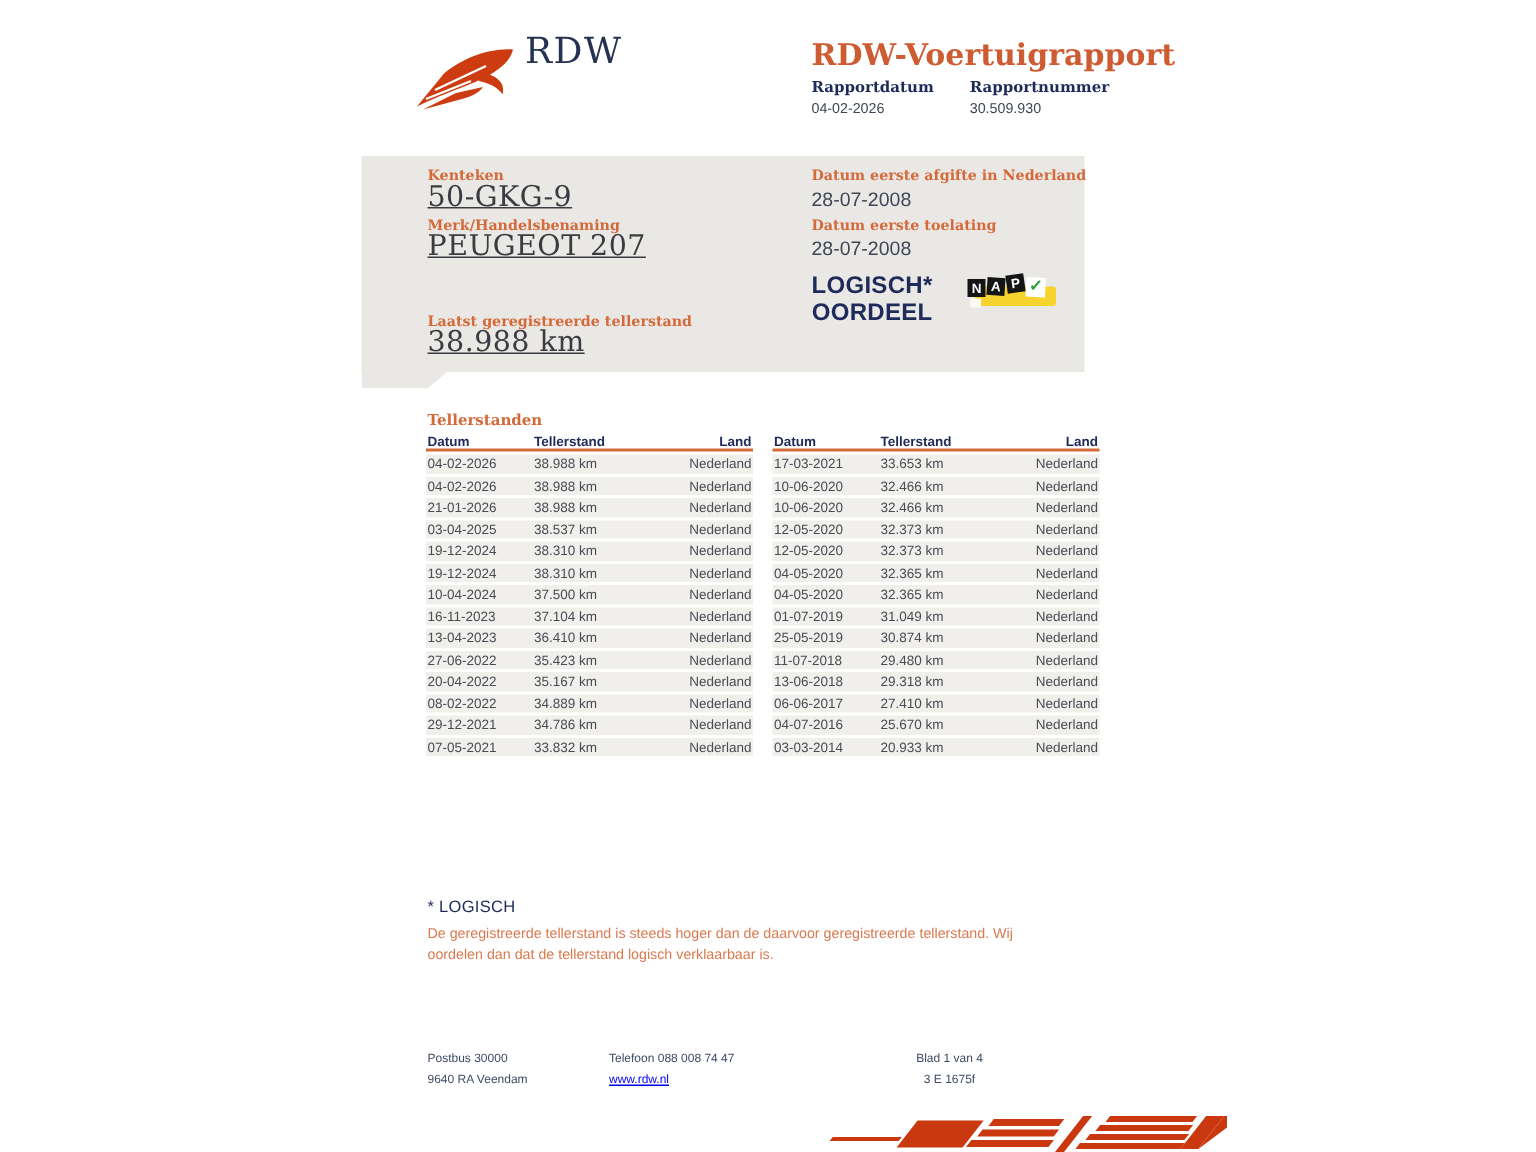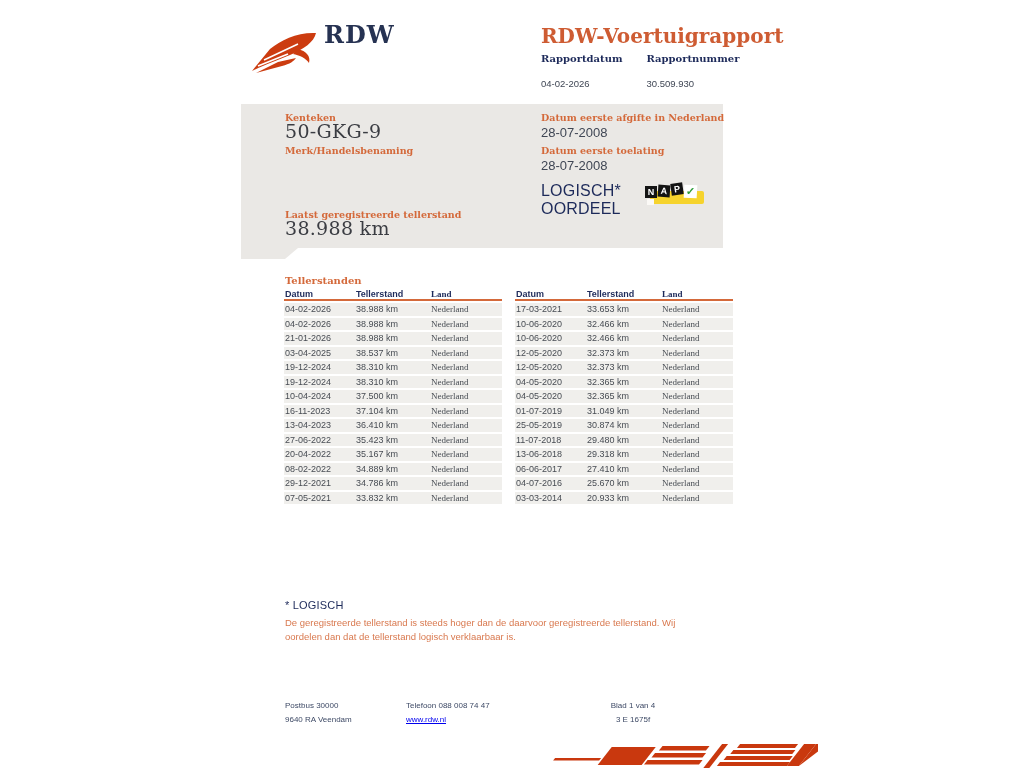--- a/index.html
+++ b/index.html
@@ -15,60 +15,61 @@
     --fn-orange:#d9794f;
   }
   *{margin:0;padding:0;box-sizing:border-box;}
   html,body{background:#fff;}
   body{
     width:1024px;height:768px;position:relative;overflow:hidden;
     font-family:"Liberation Sans",sans-serif;
   }
 
   
-  .logo{position:absolute;left:248px;top:22px;width:140px;height:56px;font-weight:bold;}
+  .logo{position:absolute;left:274px;top:22px;width:140px;height:56px;}
   .logo svg{position:absolute;left:0;top:6px;}
   .logo-text{
     position:absolute;left:76px;top:-2px;
     font-family:"DejaVu Serif",serif;font-size:24px;color:#263252;letter-spacing:1px;
   }
   .report-title{
     position:absolute;left:541px;top:24px;
     font-family:"DejaVu Serif",serif;font-weight:bold;font-size:20px;
     color:var(--title-orange);letter-spacing:0;white-space:nowrap;
   }
   .report-meta{position:absolute;left:541px;top:53px;display:flex;gap:24px;}
   .meta-label{
     font-family:"DejaVu Serif",serif;font-weight:bold;font-size:10px;color:var(--navy);
-    display:block;margin-bottom:14px;
+    display:block;margin-bottom:3px;
   }
   .meta-value{font-size:9.5px;color:#3f4654;display:block;}
 
   
   .summary-box{
     position:absolute;left:241px;top:104px;width:482px;height:144px;
     background:var(--box-gray);
   }
   .summary-box .tab{
     position:absolute;left:0;top:144px;width:57px;height:11px;background:var(--box-gray);
     clip-path:polygon(0 0,100% 0,calc(100% - 13px) 100%,0 100%);
   }
   .fld-label{
     position:absolute;font-family:"DejaVu Serif",serif;font-weight:bold;
     font-size:9.5px;color:var(--orange);white-space:nowrap;
   }
   .fld-big{
     position:absolute;font-family:"DejaVu Serif",serif;font-size:19px;
-    color:var(--val-dark);white-space:nowrap;letter-spacing:.3px;
+    color:var(--val-dark);white-space:nowrap;letter-spacing:.3px;text-decoration:underline;
   }
   .fld-small{position:absolute;font-size:13px;color:#3f4654;white-space:nowrap;}
   .oordeel{
     position:absolute;left:300px;top:78px;
-    font-weight:normal;font-size:16px;line-height:18px;color:var(--navy);
+    font-weight:bold;font-size:16px;line-height:18px;color:var(--navy);
     letter-spacing:.2px;
+    text-align:right;
   }
   
   .nap{position:absolute;left:404px;top:79px;width:62px;height:26px;}
   .nap-bar{position:absolute;left:5px;top:8px;width:54px;height:13px;background:#f6d32d;border-radius:2px;}
   .nap-tile{
     position:absolute;width:12px;height:12px;background:#141414;color:#fff;
     font-weight:bold;font-size:9px;line-height:12px;text-align:center;top:2px;
   }
   .nap-n{left:0;top:3px;}
   .nap-a{left:13px;top:2px;transform:rotate(4deg);}
@@ -88,21 +89,21 @@
   .tables{position:absolute;left:284px;top:289px;width:449px;display:flex;gap:13px;}
   .ttable{width:260px;}
   .trow,.thead{display:flex;align-items:center;padding:0 1px;}
   .thead{
     font-weight:bold;font-size:9px;color:var(--navy);
     border-bottom:2px solid var(--orange);height:12px;margin-bottom:2px;
   }
   .trow{height:12.5px;background:var(--row-gray);margin-bottom:2px;font-size:9px;color:var(--tbl-text);}
   .c-datum{width:71px;}
   .c-teller{flex:1;}
-  .c-land{width:70px;text-align:left;font-family:Liberation Serif, serif;}
+  .c-land{width:70px;text-align:right;}
 
   
   .footnote-title{
     position:absolute;left:285px;top:599px;
     font-weight:normal;font-size:11px;color:var(--navy);letter-spacing:.2px;
   }
   .footnote-text{
     position:absolute;left:285px;top:616px;width:412px;
     font-size:9.5px;line-height:13.5px;color:var(--fn-orange);
   }
@@ -147,20 +148,21 @@
   </div>
 </div>
 
 <section class="summary-box">
   <div class="tab"></div>
 
   <span class="fld-label" style="left:44px;top:8px">Kenteken</span>
   <span class="fld-big" style="left:44px;top:16px">50-GKG-9</span>
 
   <span class="fld-label" style="left:44px;top:41px">Merk/Handelsbenaming</span>
+  <span class="fld-big" style="left:44px;top:49px">PEUGEOT 207</span>
 
   <span class="fld-label" style="left:44px;top:105px">Laatst geregistreerde tellerstand</span>
   <span class="fld-big" style="left:44px;top:113px">38.988 km</span>
 
   <span class="fld-label" style="left:300px;top:8px">Datum eerste afgifte in Nederland</span>
   <span class="fld-small" style="left:300px;top:21px">28-07-2008</span>
 
   <span class="fld-label" style="left:300px;top:41px">Datum eerste toelating</span>
   <span class="fld-small" style="left:300px;top:54px">28-07-2008</span>
 

